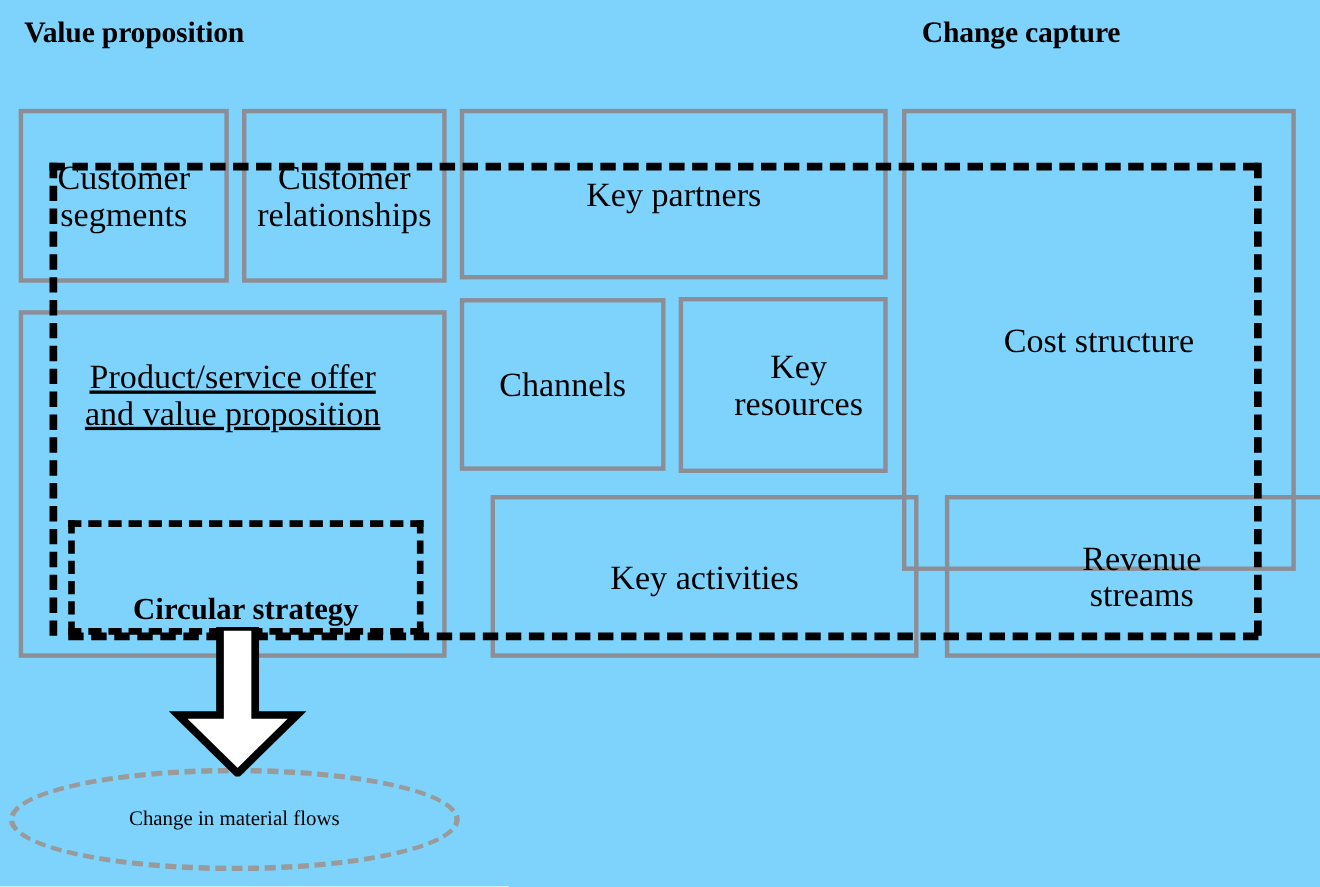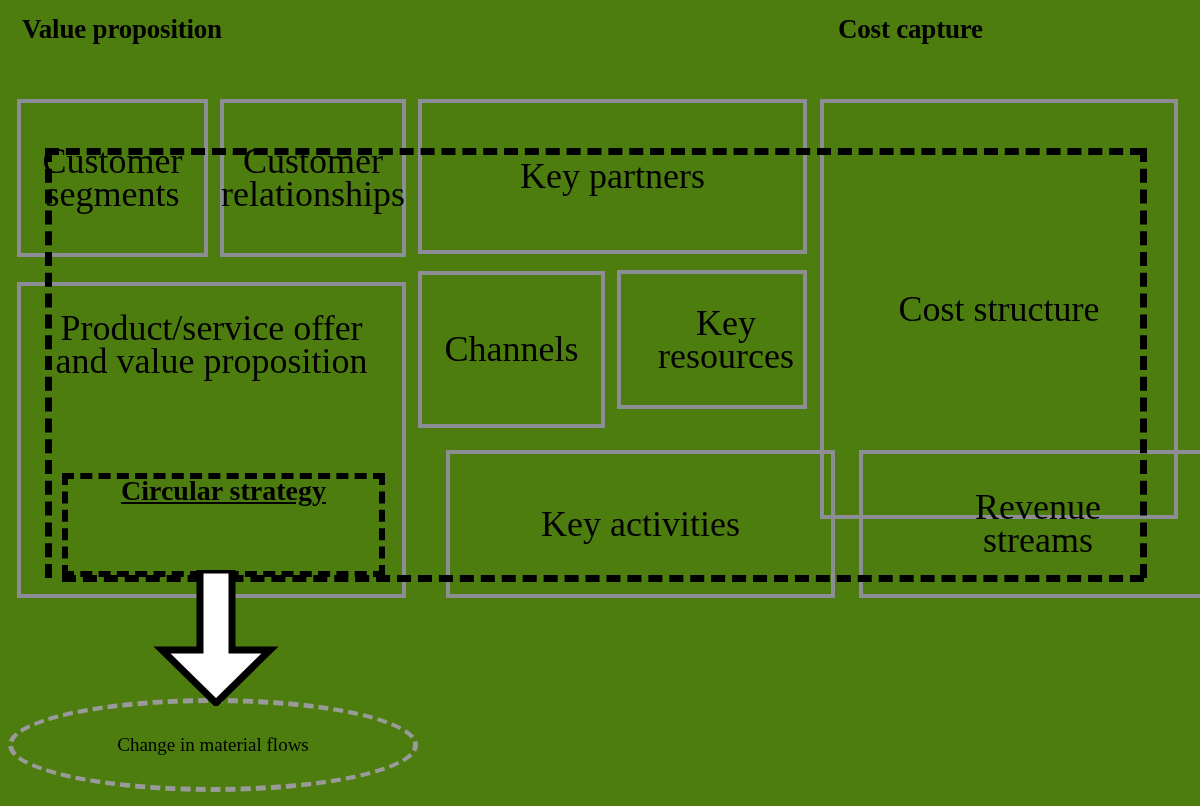--- a/index.html
+++ b/index.html
@@ -4,21 +4,21 @@
 <style>
   html, body {
     margin: 0;
     padding: 0;
     background: #ffffff;
   }
   #canvas {
     position: relative;
     width: 1200px;
     height: 806px;
-    background: #4d7c0f;
+    background: #7dd3fc;
     font-family: "Liberation Serif", "DejaVu Serif", serif;
     overflow: hidden;
   }
 
   
   .col-header {
     position: absolute;
     font-weight: bold;
     font-size: 27px;
     line-height: 35px;
@@ -35,59 +35,58 @@
     position: absolute;
     box-sizing: border-box;
     border: 4px solid #8d8d95;
     background: transparent;
     display: flex;
     align-items: center;
     justify-content: center;
     text-align: center;
   }
   .bmc-box .label {
-    font-size: 36px;
+    font-size: 31px;
     line-height: 33px;
     color: #000000;
     white-space: pre-line;
     z-index: 3;
     position: relative;
   }
 
   
   #box-customer-segments      { left: 17px;  top: 99px;  width: 191px; height: 158px; }
   #box-customer-relationships { left: 220px; top: 99px;  width: 186px; height: 158px; }
   #box-product-service        { left: 17px;  top: 282px; width: 389px; height: 316px;
                                 align-items: flex-start; justify-content: center; }
-  #box-product-service .label { margin-top: 26px; }
+  #box-product-service .label { margin-top: 40px; text-decoration: underline; }
 
   
   #box-key-partners  { left: 418px; top: 99px;  width: 389px; height: 155px; }
   #box-channels      { left: 418px; top: 271px; width: 187px; height: 157px; }
-  #box-key-resources { left: 617px; top: 270px; width: 190px; height: 139px; padding-left: 28px; }
+  #box-key-resources { left: 617px; top: 270px; width: 190px; height: 160px; padding-left: 28px; }
   #box-key-activities{ left: 418px; top: 450px; width: 389px; height: 148px; margin-left: 28px; }
 
   
   #box-cost-structure  { left: 820px; top: 99px;  width: 358px; height: 420px; }
   #box-revenue-streams { left: 859px; top: 450px; width: 358px; height: 148px; }
 
   
   #box-circular-strategy {
     position: absolute;
     box-sizing: border-box;
     left: 62px;
     top: 473px;
     width: 323px;
     height: 104px;
     border: 6px dashed #000000;
     display: flex;
-    align-items: flex-start;
+    align-items: flex-end;
     justify-content: center;
     z-index: 6;
-    text-decoration: underline;
   }
   #box-circular-strategy .label {
     font-weight: bold;
     font-size: 28px;
     color: #000000;
     margin-top: -4px;
   }
 
   
   .dash-seg {
@@ -142,21 +141,21 @@
   }
 </style>
 </head>
 <body>
 
 <div id="canvas">
 
   <div class="col-header" id="hdr-value-proposition">Value proposition</div>
 
 
-  <div class="col-header" id="hdr-value-capture">Cost capture</div>
+  <div class="col-header" id="hdr-value-capture">Change capture</div>
 
   <div class="bmc-box" id="box-customer-segments">
     <span class="label">Customer
 segments</span>
   </div>
 
   <div class="bmc-box" id="box-customer-relationships">
     <span class="label">Customer
 relationships</span>
   </div>

